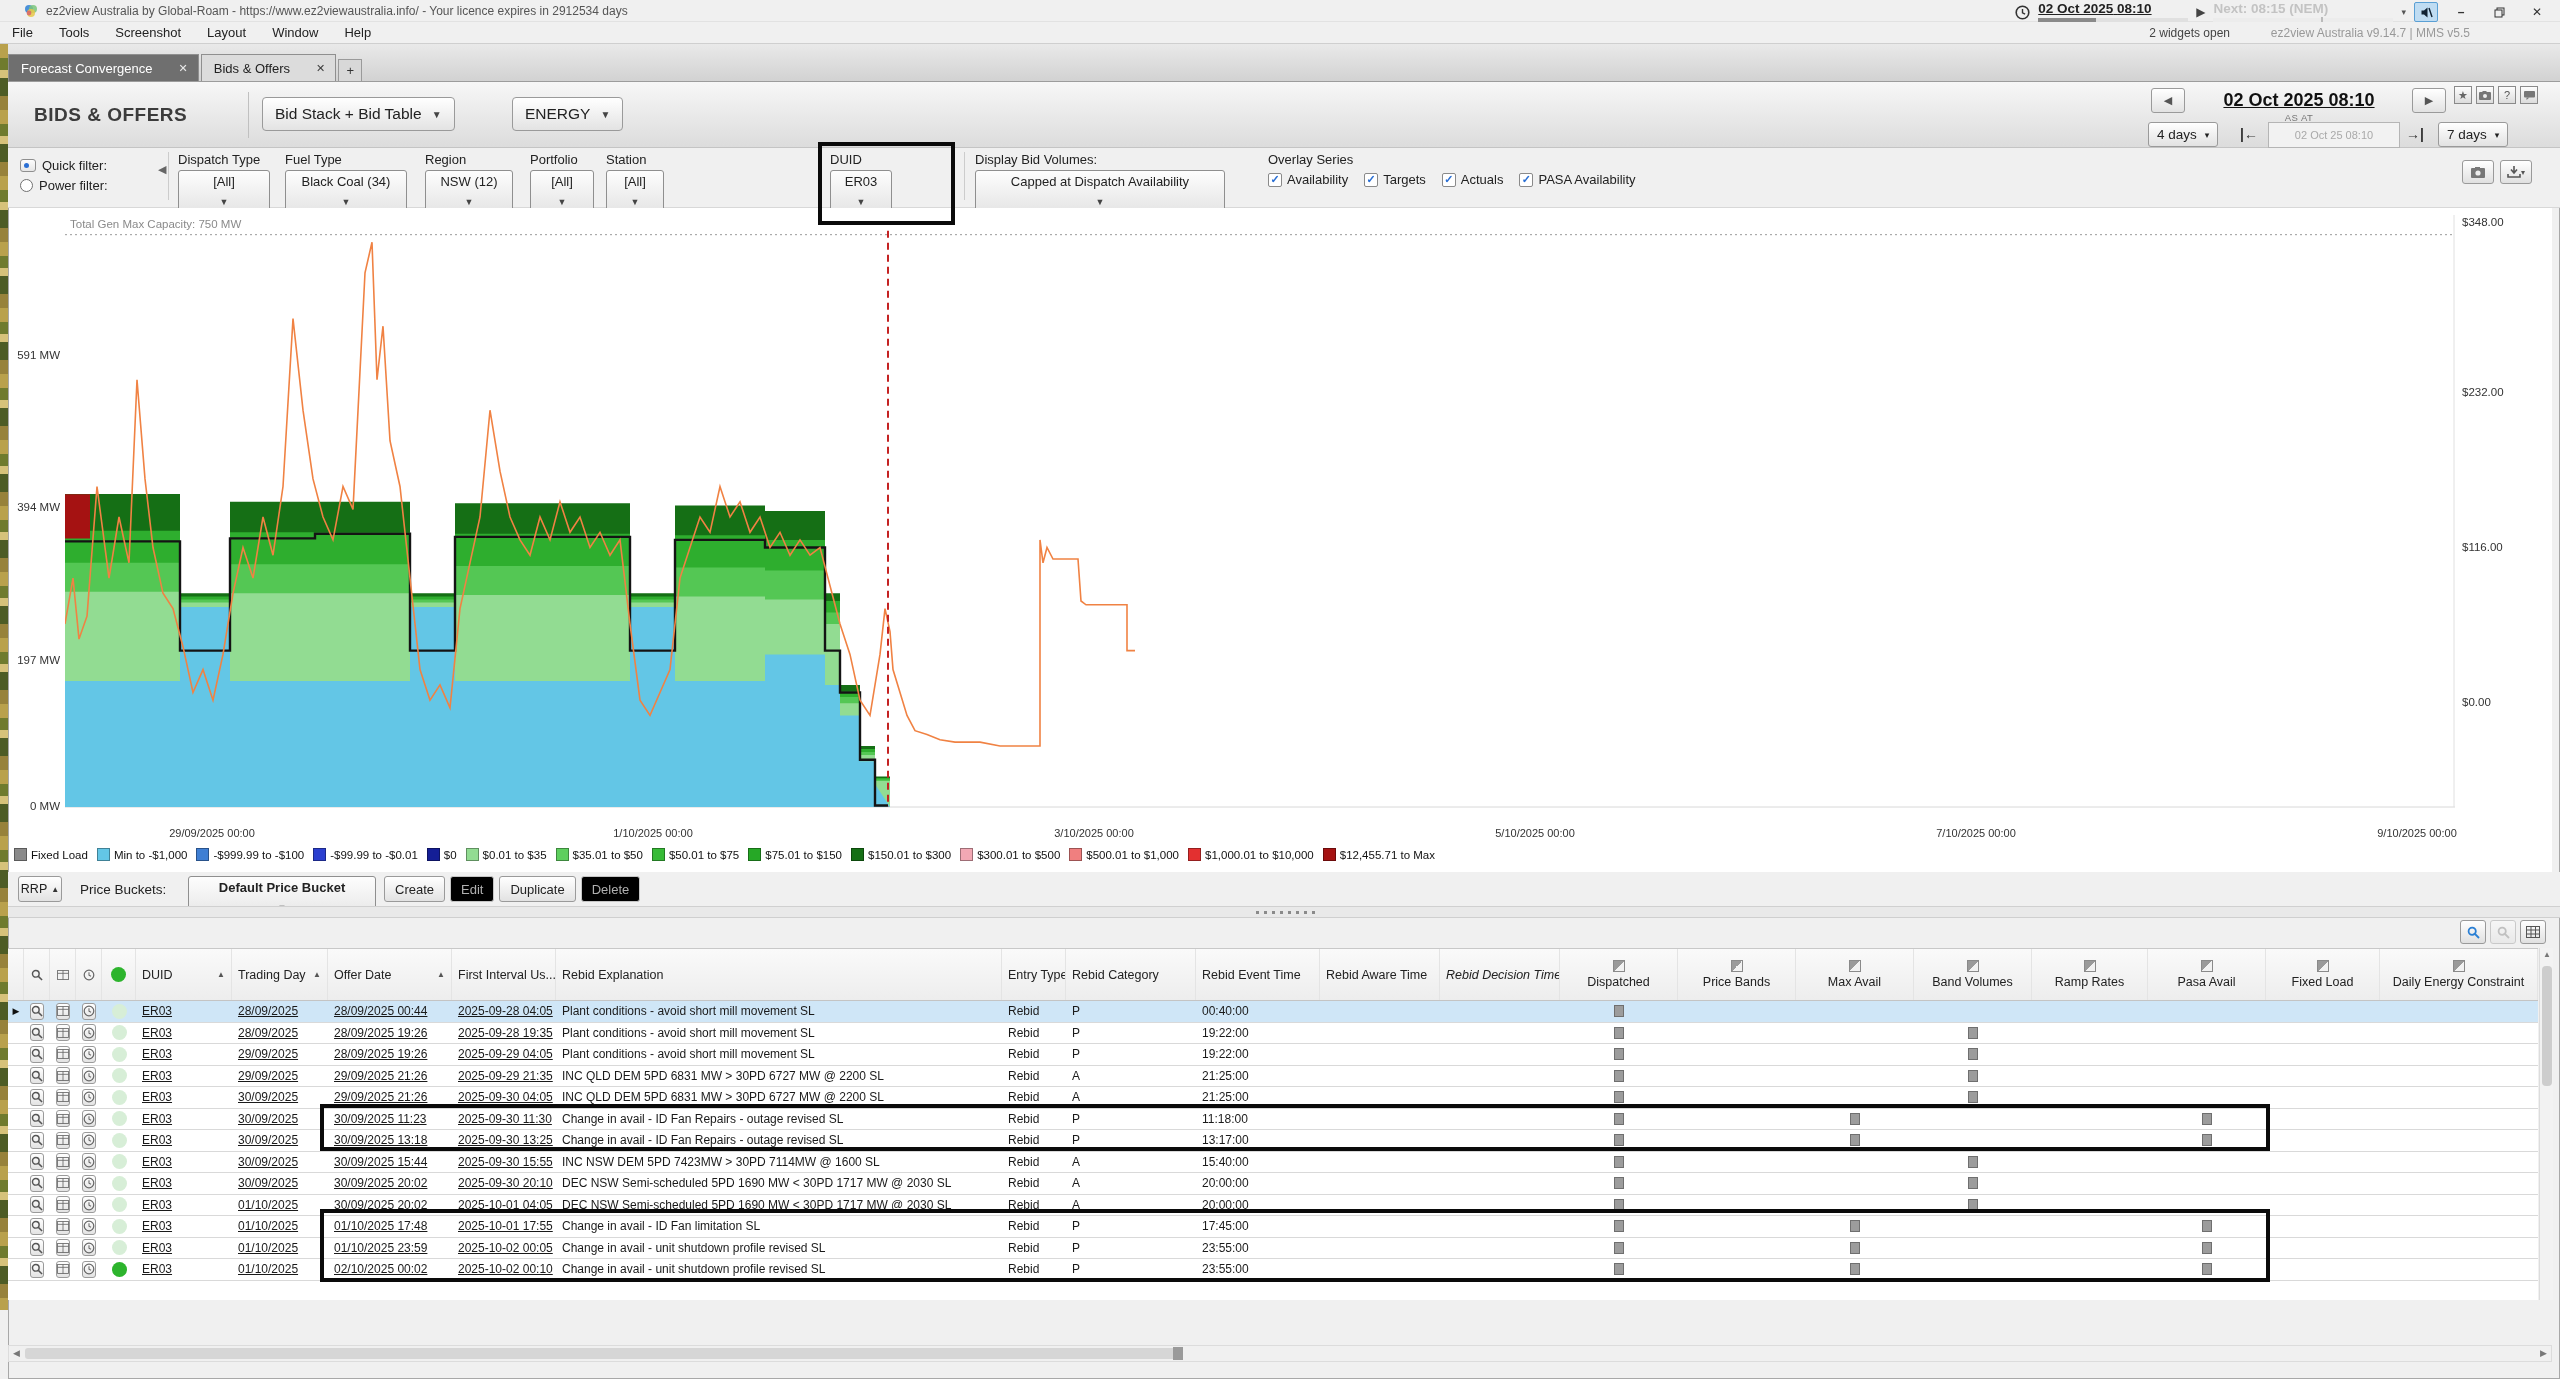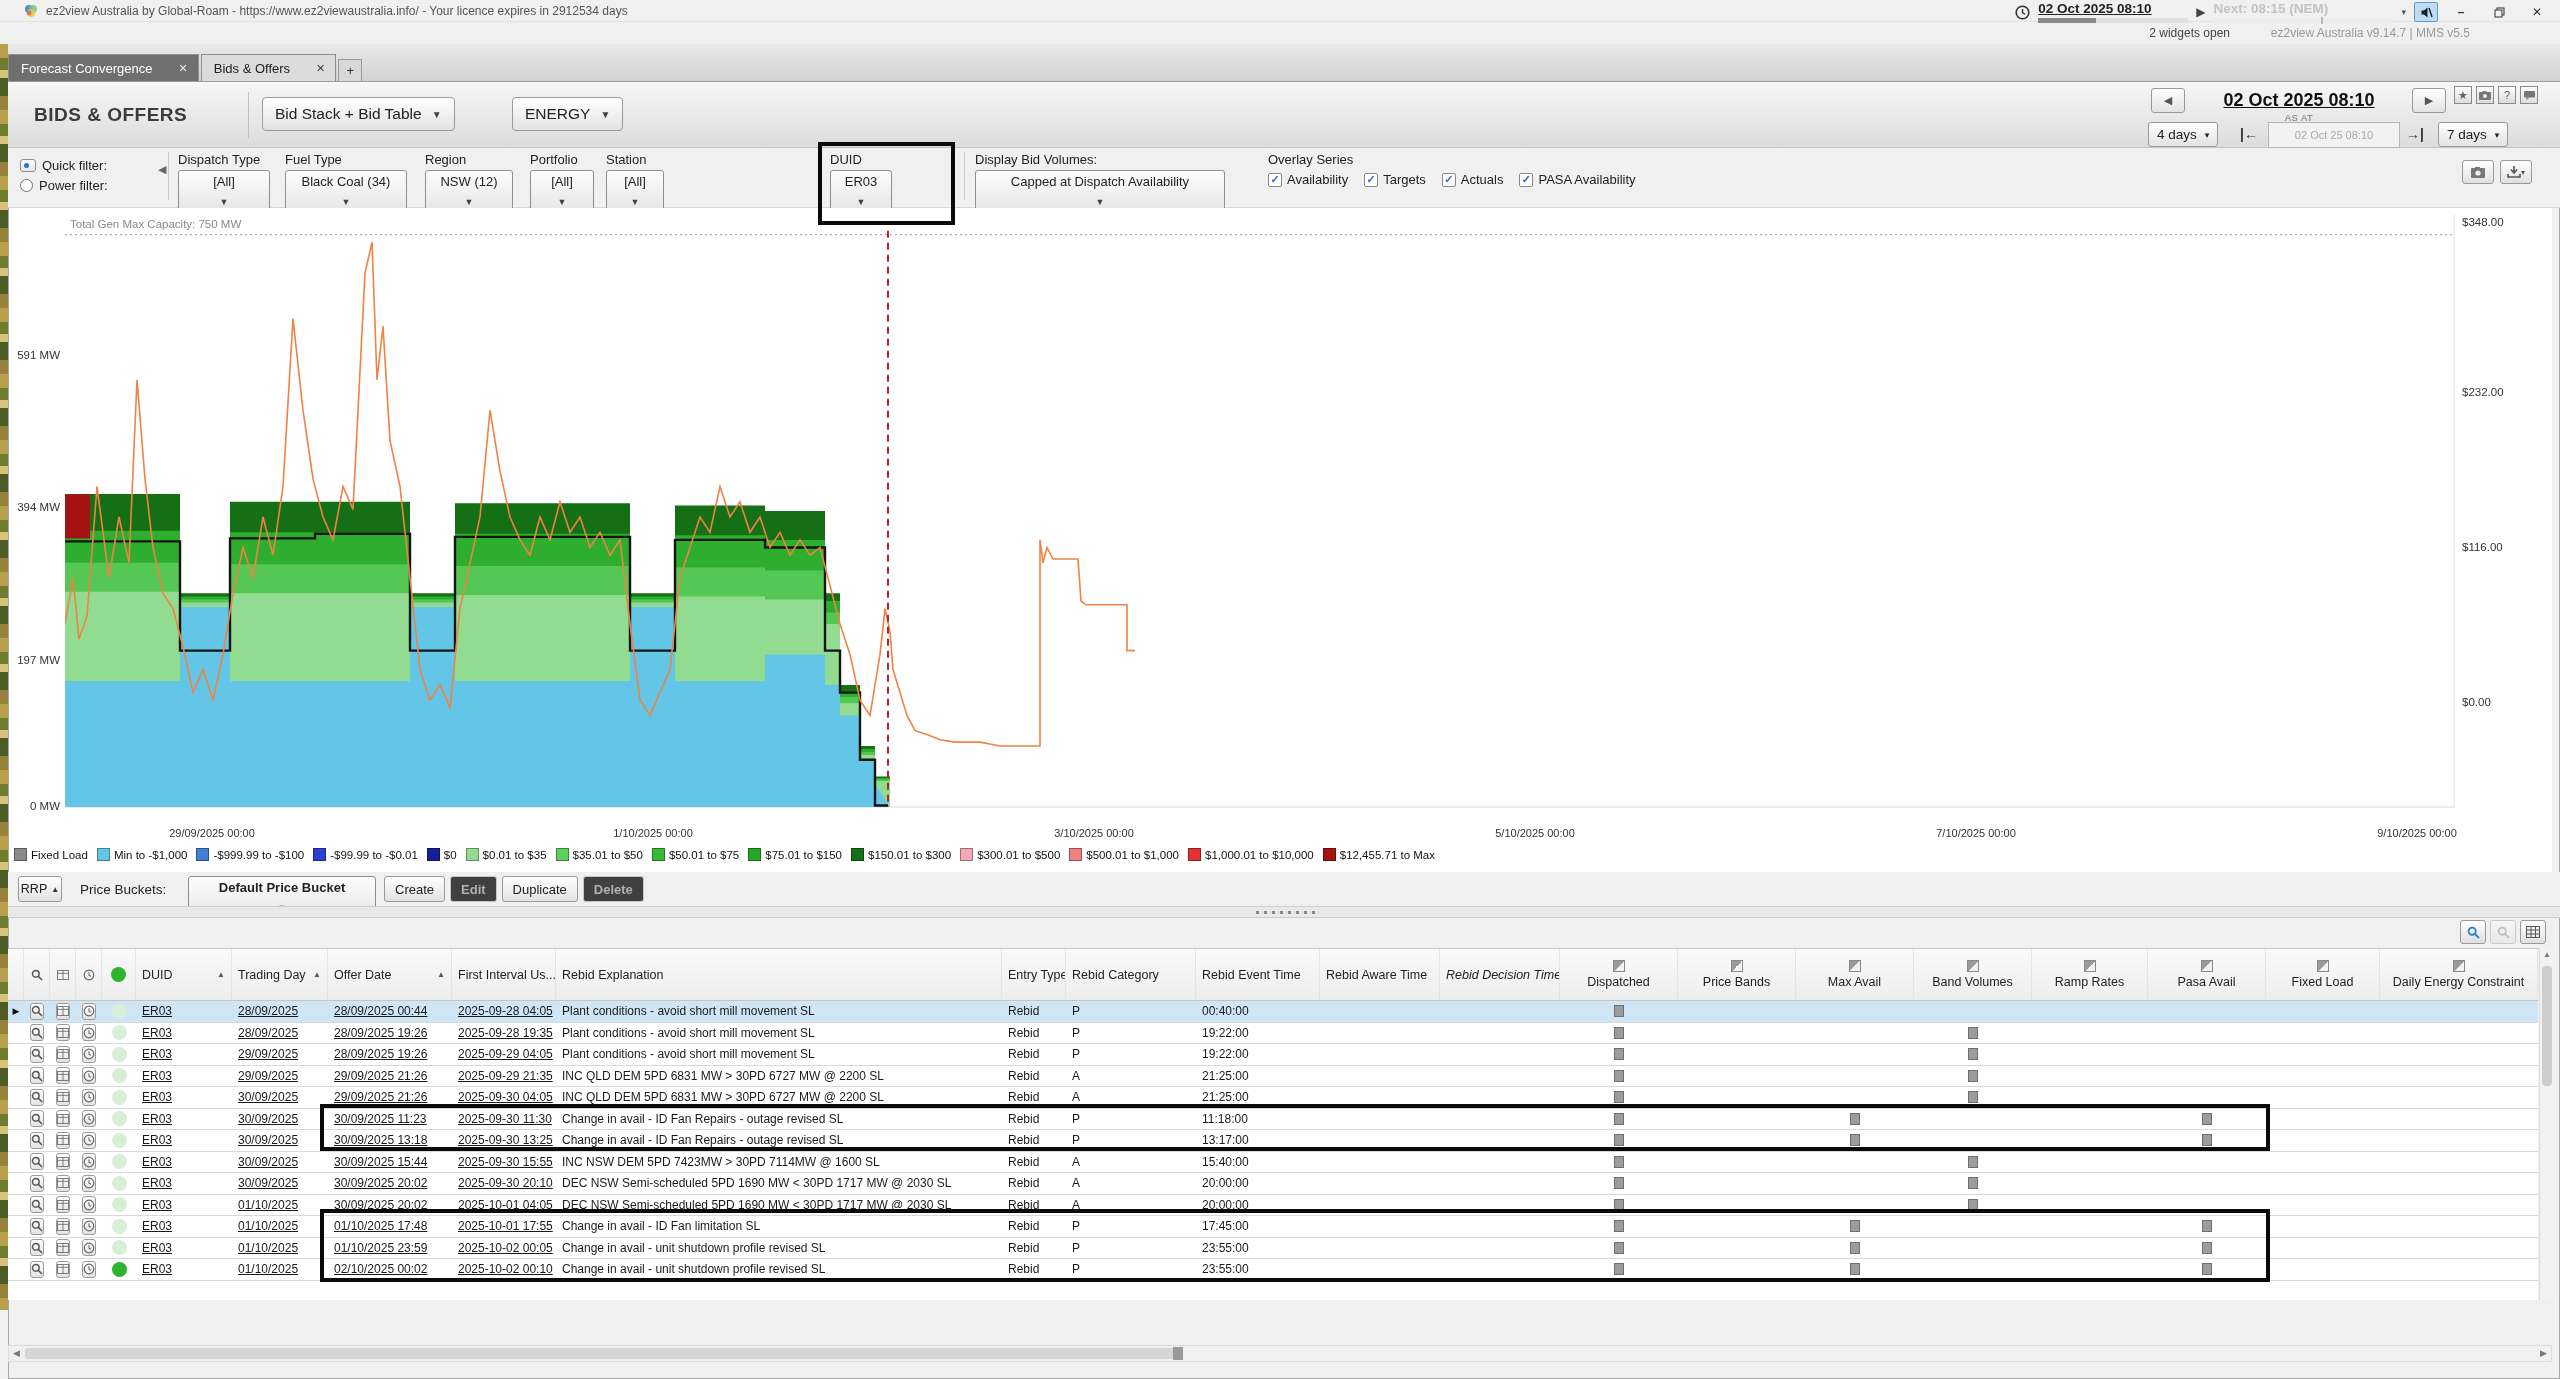--- a/index.html
+++ b/index.html
@@ -98,21 +98,21 @@
   .llab { font-size:11.5px; color:#111; white-space:nowrap; }
   #chart-note { left:2175px; top:646px; width:301px; height:146px; background:#fff; border:4px solid #111; padding:12px 14px; font-size:19px; font-weight:bold; color:#111; line-height:1.33; }
 
   
   #bucket-row { left:8px; top:872px; width:2552px; height:34px; background:#f0f0f0; }
   #rrp-btn { left:18px; top:876px; width:44px; height:26px; border:1px solid #9a9a9a; border-radius:3px; background:linear-gradient(#fff,#e2e2e2); display:flex; align-items:center; justify-content:center; gap:4px; font-size:12.5px; color:#222; }
   #pb-label { left:80px; top:882px; font-size:13.5px; color:#222; }
   #pb-select { left:188px; top:876px; width:188px;font-weight:bold; }
   #pb-buttons { left:384px; top:876px; display:flex; gap:5px; }
   .pbbtn { height:26px; padding:0 10px; border:1px solid #9a9a9a; border-radius:3px; background:linear-gradient(#fff,#e2e2e2); font-size:13px; color:#222; display:flex; align-items:center; }
-  .pbbtn.dis { color:#b0b0b0; border-color:#c6c6c6; background:#404040;font-weight:bold; }
+  .pbbtn.dis { color:#b0b0b0; border-color:#c6c6c6; background:#000000; }
 
   #splitter { left:8px; top:906px; width:2552px; height:12px; background:#e9e9e9; border-top:1px solid #d0d0d0; border-bottom:1px solid #cfcfcf; }
   #splitter .dots { position:absolute; left:1248px; top:4px; width:60px; height:3px;
     background:repeating-linear-gradient(90deg,#8a8a8a 0 3px,transparent 3px 8px); }
 
   
   #tabletools { right:14px; top:920px; display:flex; gap:4px; }
   .ttbtn { width:26px; height:24px; border:1px solid #9a9a9a; border-radius:3px; background:linear-gradient(#fff,#e0e0e0); display:flex; align-items:center; justify-content:center; }
   .ttbtn.dis { opacity:.45; }
 
@@ -189,20 +189,30 @@
       <span class="winbtn">
         <svg width="11" height="11" viewBox="0 0 11 11">
             <rect x="3" y="1" width="7" height="7" fill="none" stroke="#333"></rect>
             <rect x="1" y="3" width="7" height="7" fill="#f0f0f0" stroke="#333"></rect>
           </svg>
       </span>
       <span class="winbtn">✕</span>
     </div>
   </div>
 
+  <div id="menubar" class="abs">
+    <div id="menu-items" class="abs">
+        <span>File</span>
+        <span>Tools</span>
+        <span>Screenshot</span>
+        <span>Layout</span>
+        <span>Window</span>
+        <span>Help</span>
+      </div>
+  </div>
   <span id="status-left2" class="abs">2 widgets open</span>
   <span id="status-right" class="abs">ez2view Australia v9.14.7 | MMS v5.5</span>
 
   <div id="deskstrip" class="abs"></div>
 
   <div id="tabbar" class="abs">
     <div id="tabs" class="abs">
         <div class="tab active">
           <span>Forecast Convergence</span>
           <span class="x">✕</span>

